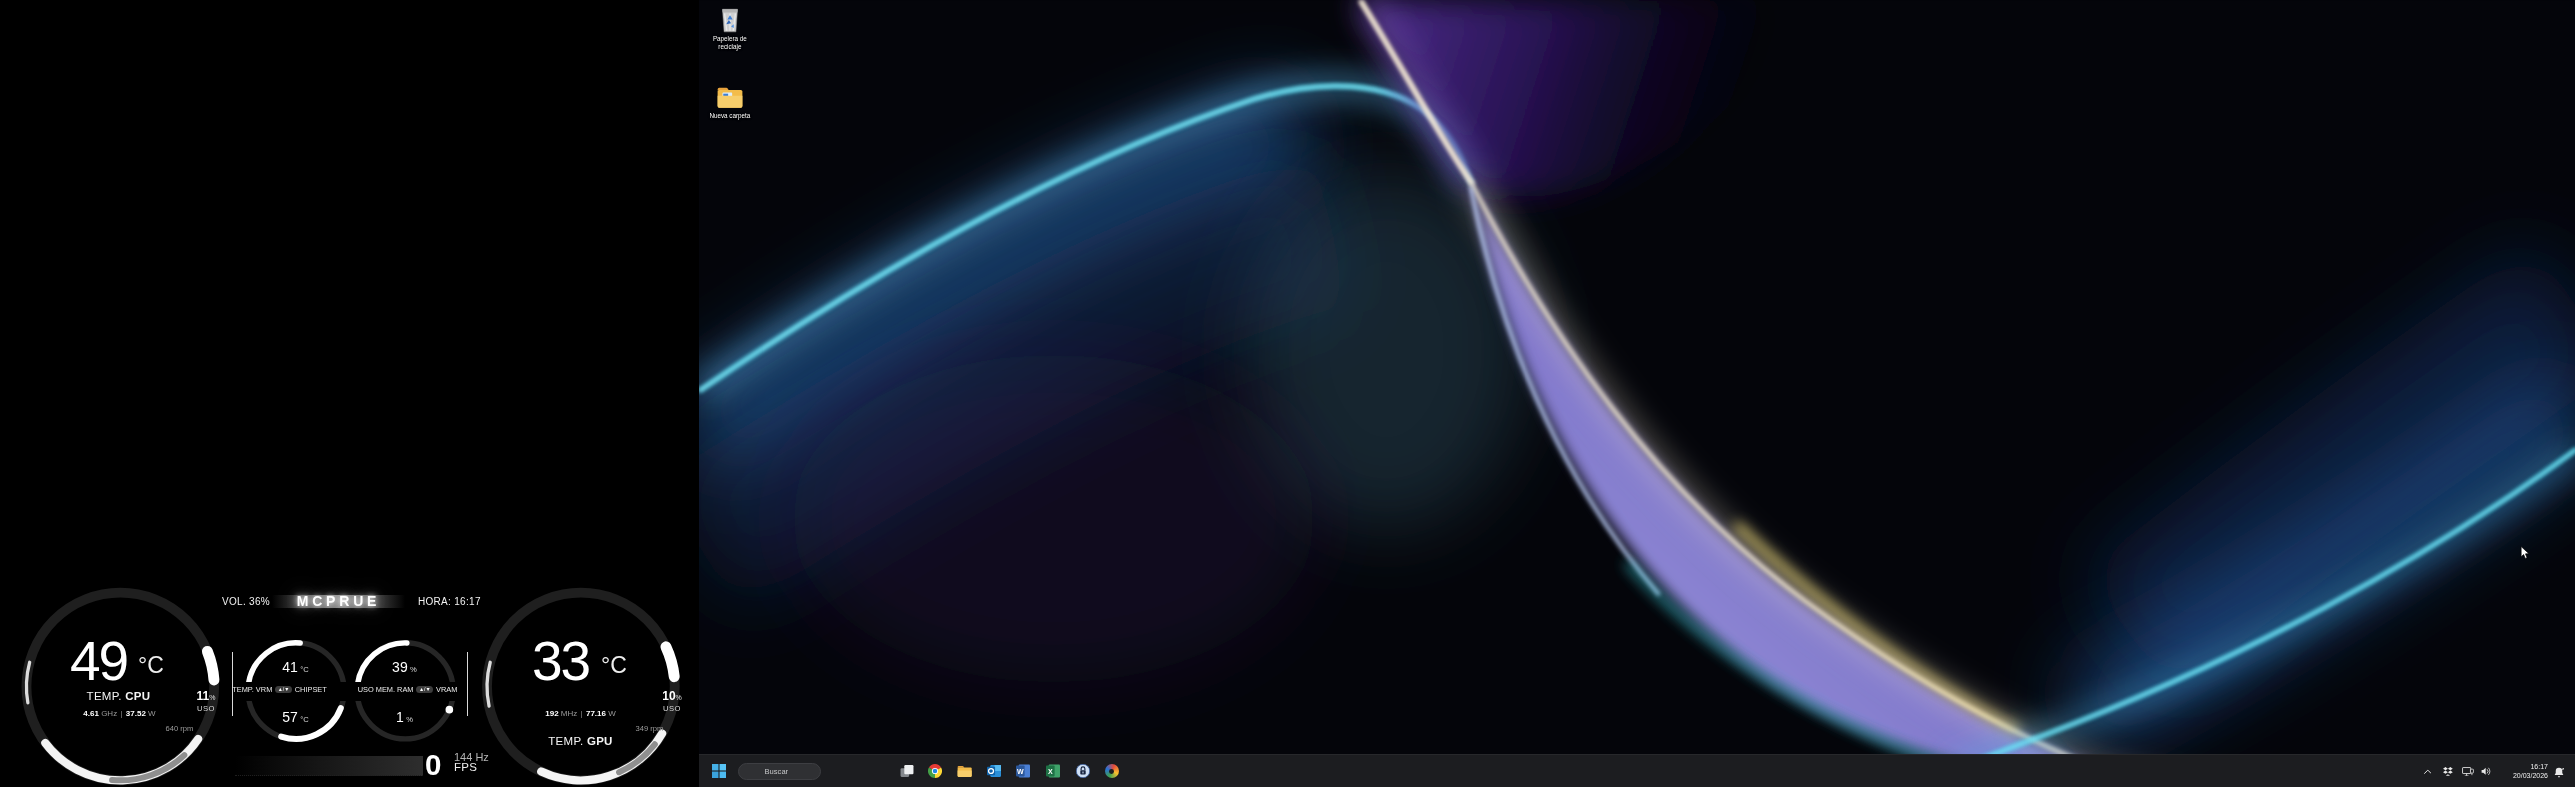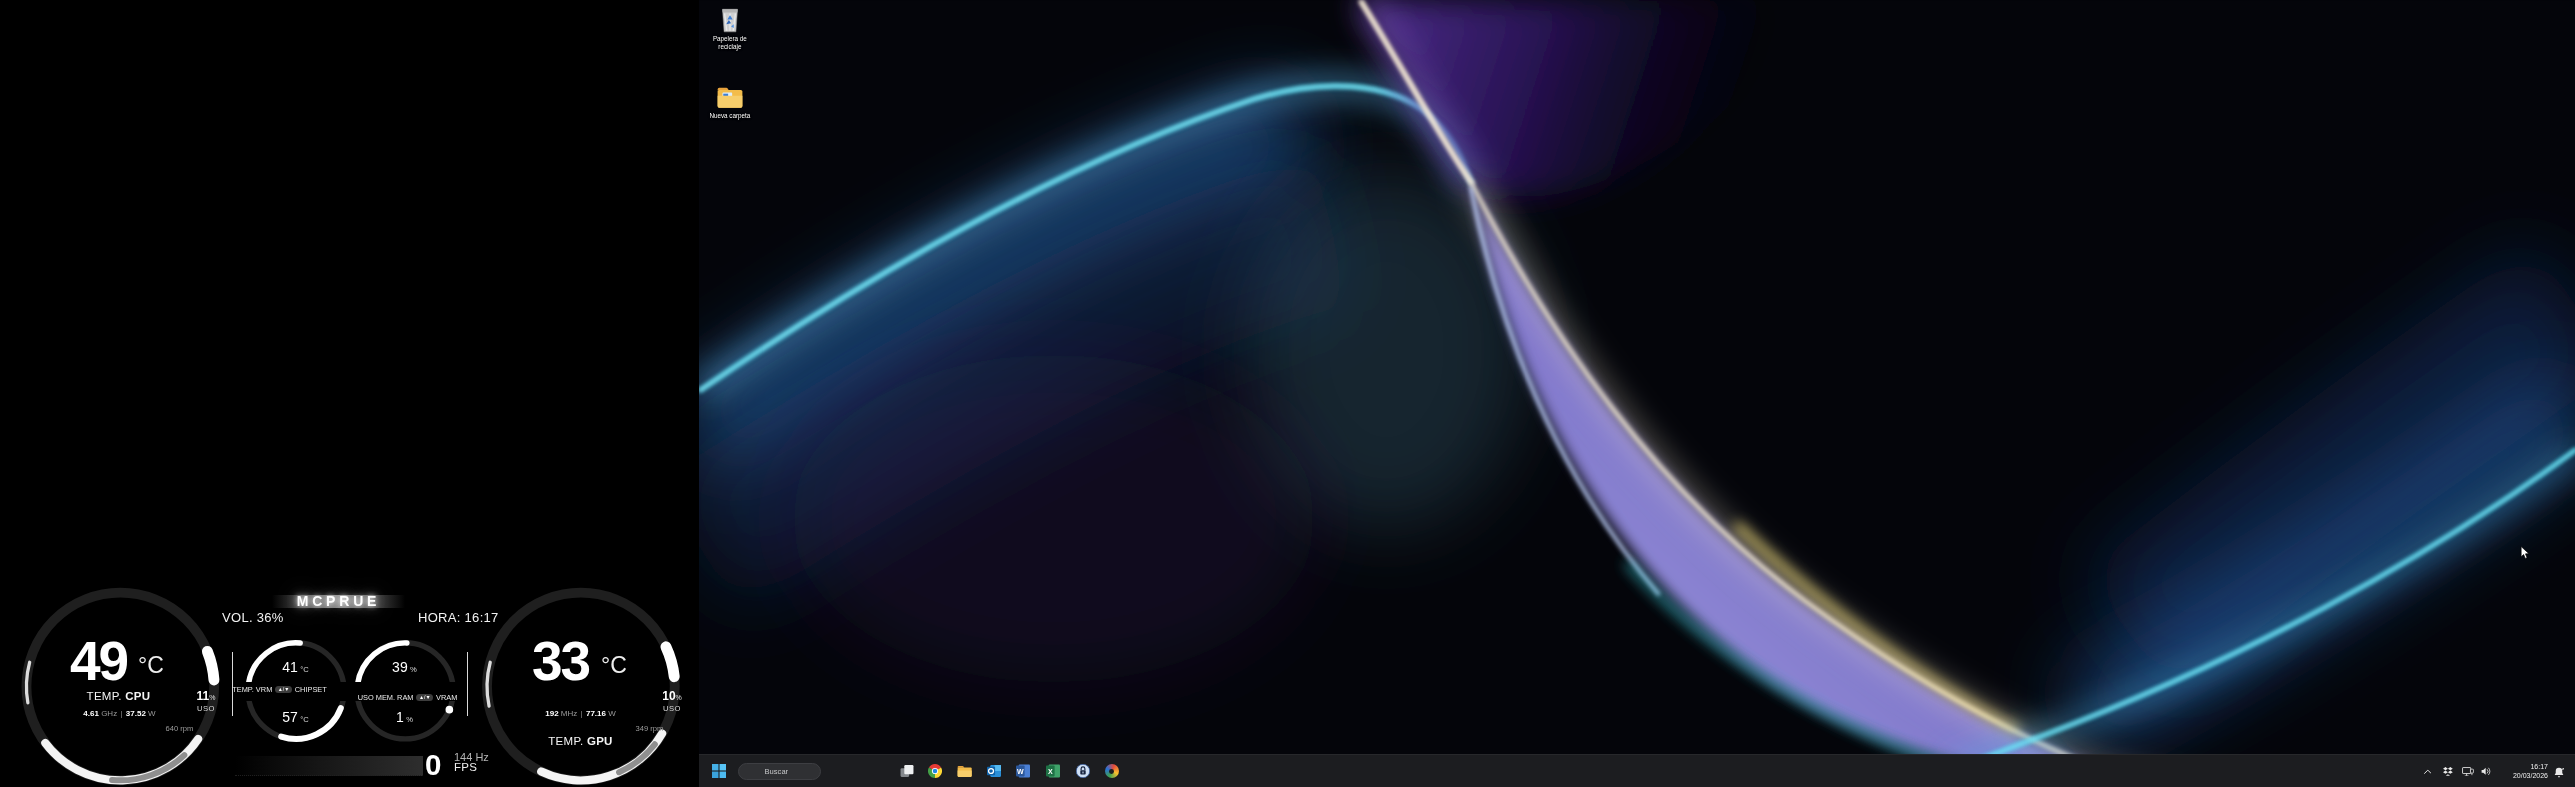--- a/index.html
+++ b/index.html
@@ -7,28 +7,28 @@
        font-family:"Liberation Sans","DejaVu Sans",sans-serif;color:#fff;}
   .abs{position:absolute;}
 
   
   #left-monitor{left:0;top:0;width:699px;height:788px;background:#000;}
   #sensor-widget{left:0;top:579px;width:699px;height:209px;}
   #gauges-svg{left:0;top:0;width:699px;height:209px;}
 
   .hdr-band{left:272px;top:16.4px;width:133px;height:12.6px;
     background:linear-gradient(90deg,rgba(120,120,120,0) 0%,rgba(120,120,120,.75) 30%,rgba(150,150,150,.85) 50%,rgba(120,120,120,.75) 70%,rgba(120,120,120,0) 100%);}
-  .hdr-text{top:31px;font-size:13px;letter-spacing:0.3px;color:#f2f2f2;white-space:nowrap;}
+  .hdr-text{top:17px;font-size:10px;letter-spacing:0.3px;color:#f2f2f2;white-space:nowrap;}
   #vol-label{left:222px;}
   #hora-label{left:418px;}
   #logo{left:272px;top:13.6px;width:133px;text-align:center;font-size:14px;font-weight:700;
         letter-spacing:3.8px;color:#fff;white-space:nowrap;
         text-shadow:0 0 4.9px rgba(255,255,255,.95),0 0 12px rgba(255,255,255,.65),0 0 22px rgba(255,255,255,.35);}
 
-  .big-temp{top:55px;font-size:55px;font-weight:700;letter-spacing:-2.2px;line-height:1;color:#fff;}
+  .big-temp{top:55px;font-size:55px;font-weight:400;letter-spacing:-2.2px;line-height:1;color:#fff;}
   .big-unit{top:73px;font-size:23px;font-weight:300;color:#ededed;letter-spacing:0;}
   .gauge-label{top:111px;width:131px;text-align:center;font-size:11.5px;letter-spacing:0.3px;color:#f5f5f5;white-space:nowrap;}
   .gauge-label b{font-weight:700;}
   .spec-row{top:130px;width:153px;text-align:center;font-size:8px;white-space:nowrap;color:#ddd;}
   .spec-row .v{font-weight:700;color:#fff;}
   .spec-row .u{color:#9a9a9a;font-weight:400;}
   .spec-row .sep{color:#8a8a8a;padding:0 3.3px;font-weight:300;}
   .usage-block{top:110px;width:38px;text-align:center;white-space:nowrap;}
   .usage-block .uv{font-size:12px;font-weight:700;color:#fff;}
   .usage-block .uu{font-size:7px;color:#e0e0e0;font-weight:400;}
@@ -138,21 +138,21 @@
     <div class="abs vdivider" style="left:232px;"></div>
     <div class="abs vdivider" style="left:467px;"></div>
     <div class="abs mini-val" style="left:263px;top:80px;"><span class="mv">41</span> <span class="mu">°C</span></div>
     <div class="abs mini-val" style="left:372px;top:80px;"><span class="mv">39</span> <span class="mu">%</span></div>
     <div class="abs label-band"></div>
     <div class="abs mini-label" style="left:222px;width:115px;">
       <span>TEMP. VRM</span>
         <span class="updown-pill">▲/▼</span>
         <span>CHIPSET</span>
     </div>
-    <div class="abs mini-label" style="left:349px;width:117px;margin-top:8px;">
+    <div class="abs mini-label" style="left:349px;width:117px;">
       <span>USO MEM. RAM</span>
         <span class="updown-pill">▲/▼</span>
         <span>VRAM</span>
     </div>
     <div class="abs mini-val" style="left:263px;top:130px;"><span class="mv">57</span> <span class="mu">°C</span></div>
     <div class="abs mini-val" style="left:372px;top:130px;"><span class="mv">1</span> <span class="mu">%</span></div>
 
     <div id="fps-bar" class="abs"></div>
     <div id="fps-zero" class="abs">0</div>
     <div id="fps-hz" class="abs">144 Hz</div>

